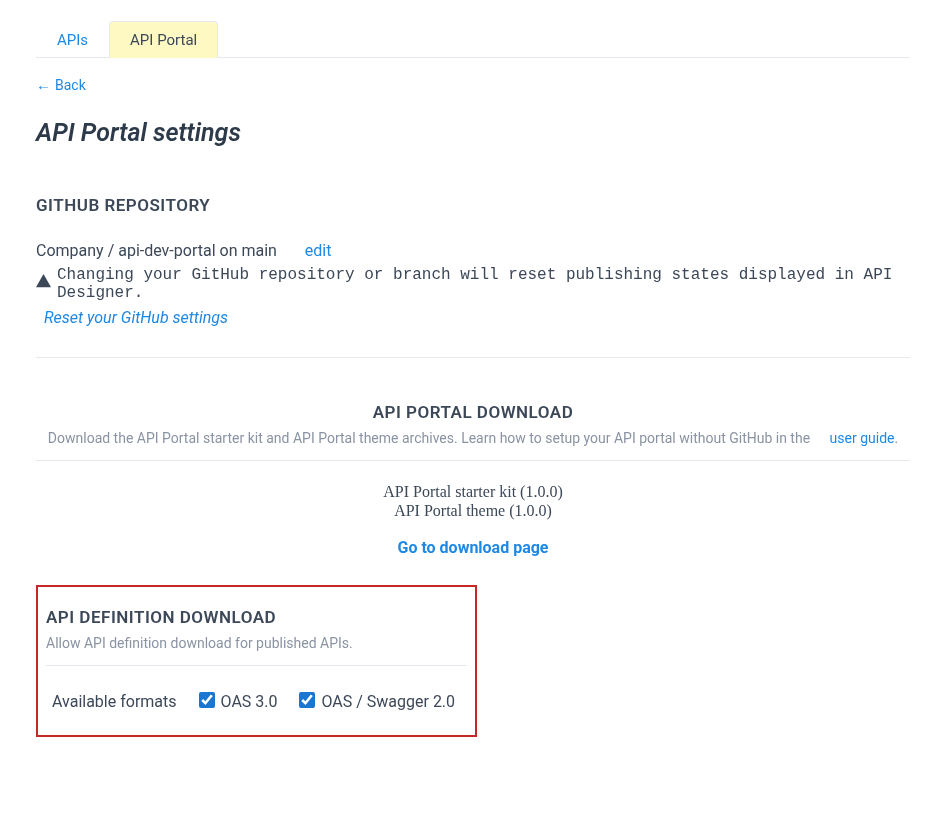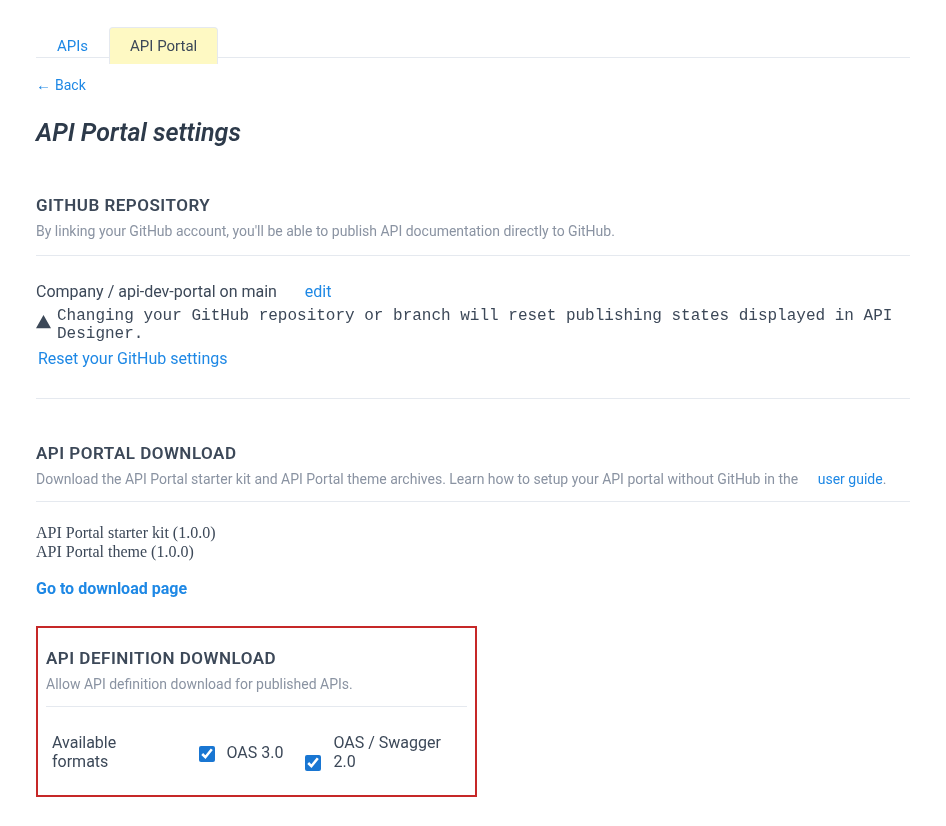--- a/index.html
+++ b/index.html
@@ -19,21 +19,21 @@
     }
     .tab {
       padding: 9px 20px;
       font-size: 15px;
       cursor: pointer;
       color: #3c4858;
       border: 1px solid transparent;
       border-bottom: none;
       border-radius: 4px 4px 0 0;
       position: relative;
-      top: 7px;
+      top: 1px;
     }
     .tab.inactive { color: #1e88e5; }
     .tab.active {
       border-color: #e5e9ef;
       background: #fef9c3;
     }
     .back-link {
       display: inline-flex;
       align-items: center;
       gap: 4px;
@@ -44,56 +44,56 @@
     }
     .back-arrow { font-size: 15px; }
     h1.page-title {
       margin-top: 24px;
       font-size: 25px;
       font-weight: 600;
       color: #2d3a4a;
       font-style: italic;
     }
     .section { margin-top: 48px; }
-    .section.tight { margin-top: 44px; }
+    .section.tight { margin-top: 44px; text-align: center; }
     .section-header {
       font-size: 17px;
       font-weight: 600;
       letter-spacing: 0.5px;
       color: #3c4858;
       text-transform: uppercase;
     }
     .section-desc {
       margin-top: 8px;
       color: #8a93a2;
       font-size: 14px;
       padding-bottom: 16px;
       border-bottom: 1px solid #e5e9ef;
     }
     .link-inline { color: #1e88e5; cursor: pointer; margin-left: 16px; }
     .repo-line { margin-top: 26px; font-size: 16px; }
     .edit-link { color: #1e88e5; margin-left: 24px; cursor: pointer; }
     .warning-line { margin-top: 6px; font-size: 16px; display: flex; align-items: center; gap: 6px; font-family: Liberation Mono, monospace; }
     .warning-icon svg { width: 15px; height: 15px; fill: #3c4858; }
-    .reset-link { display: inline-block; margin-top: 6px; margin-left: 2px; color: #1e88e5; font-size: 16px; cursor: pointer; }
+    .reset-link { display: inline-block; margin-top: 6px; margin-left: 8px; color: #1e88e5; font-size: 16px; cursor: pointer; font-style: italic; }
     .divider { border-top: 1px solid #e5e9ef; margin-top: 30px; }
     .dl-section .section-desc { border-bottom: 1px solid #e5e9ef; padding-bottom: 14px; }
     .dl-item { margin-top: 1px; font-size: 16px; font-family: Liberation Serif, serif; }
     .dl-list { margin-top: 22px; }
     .dl-link { display: inline-block; margin-top: 18px; color: #1e88e5; font-size: 16px; cursor: pointer; font-weight: bold; }
     .def-box {
       border: 2px solid #c62828;
       margin-top: 28px;
       padding: 20px 8px 24px 8px;
       width: 441px;
     }
     .def-box .section-header { font-size: 17px; }
     .def-box .section-desc { border-bottom: 1px solid #e5e9ef; padding-bottom: 14px; }
     .formats-row { display: flex; align-items: center; gap: 22px; margin-top: 26px; padding-left: 6px; font-size: 16px; }
-    .fmt-option { display: inline-flex; align-items: flex-end; gap: 12px; }
+    .fmt-option { display: inline-flex; align-items: flex-start; gap: 6px; }
     .fmt-option input[type="checkbox"] {
       width: 16px; height: 16px; accent-color: #1976d2; cursor: pointer;
     }
   </style>
 </head>
 <body>
 
 <div class="container">
   <div class="tabs">
     <div class="tab inactive">APIs</div>
@@ -102,21 +102,20 @@
 
   <div class="back-link">
     <span class="back-arrow">←</span>
     <span>Back</span>
   </div>
 
   <h1 class="page-title">API Portal settings</h1>
 
   <div class="section">
     <div class="section-header">GITHUB REPOSITORY</div>
-    <div class="section-desc">By linking your GitHub account, you'll be able to publish API documentation directly to GitHub.</div>
 
     <div class="repo-line">
       <span>Company / api-dev-portal on main</span>
       <span class="edit-link">edit</span>
     </div>
 
     <div class="warning-line">
       <span class="warning-icon">
         <svg viewBox="0 0 16 16">
             <path d="M8 0 L16 14 L0 14 Z M7.2 5 L8.8 5 L8.6 10 L7.4 10 Z M7.2 11 L8.8 11 L8.8 12.6 L7.2 12.6 Z"></path>

